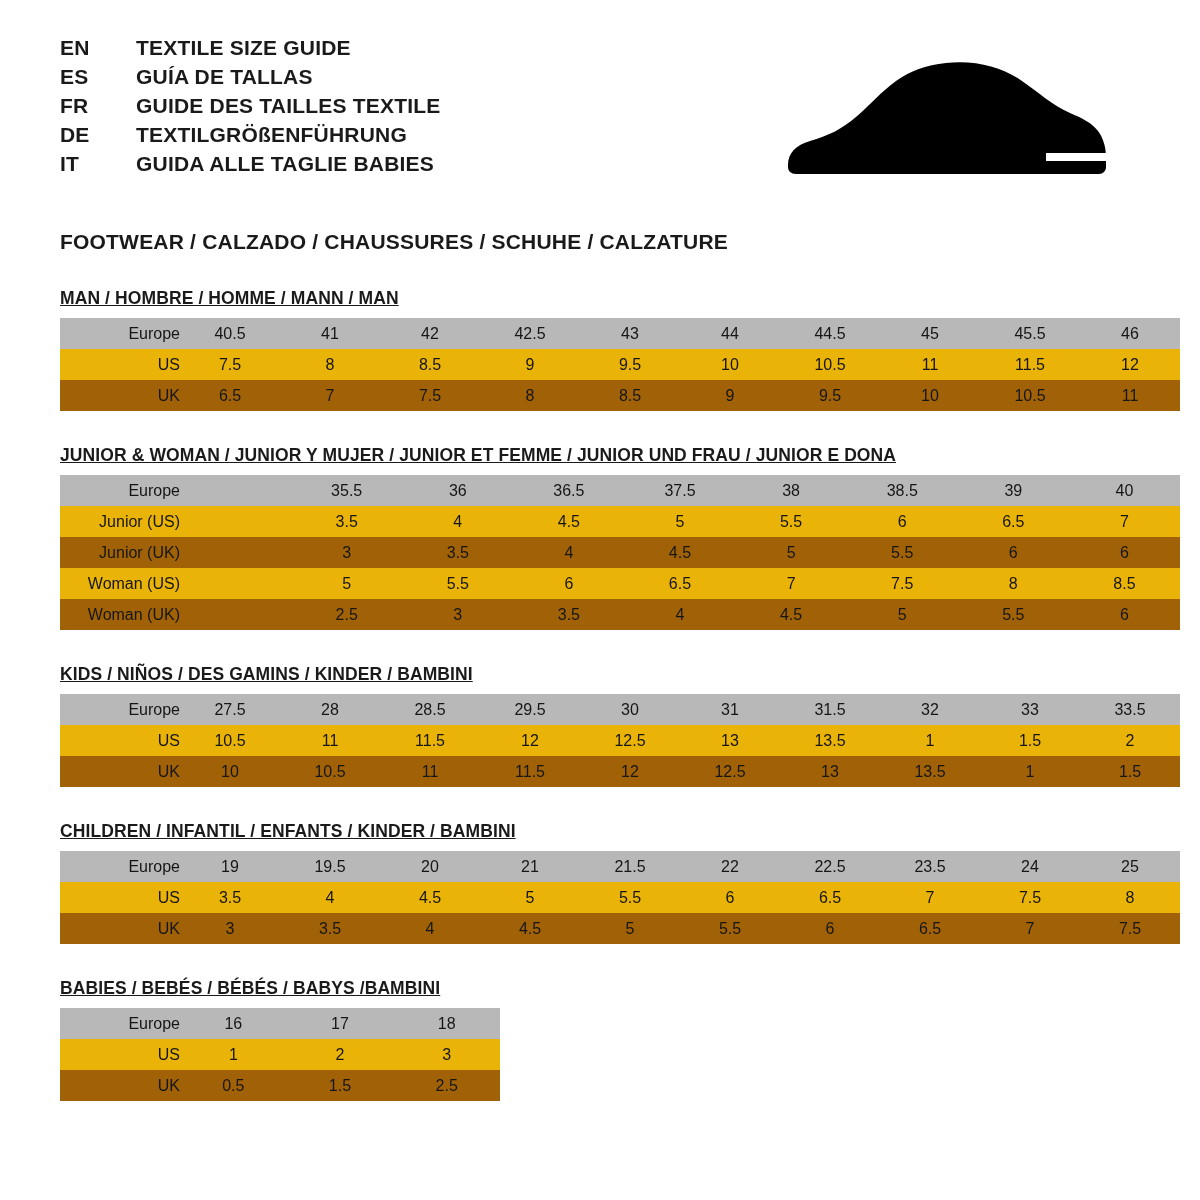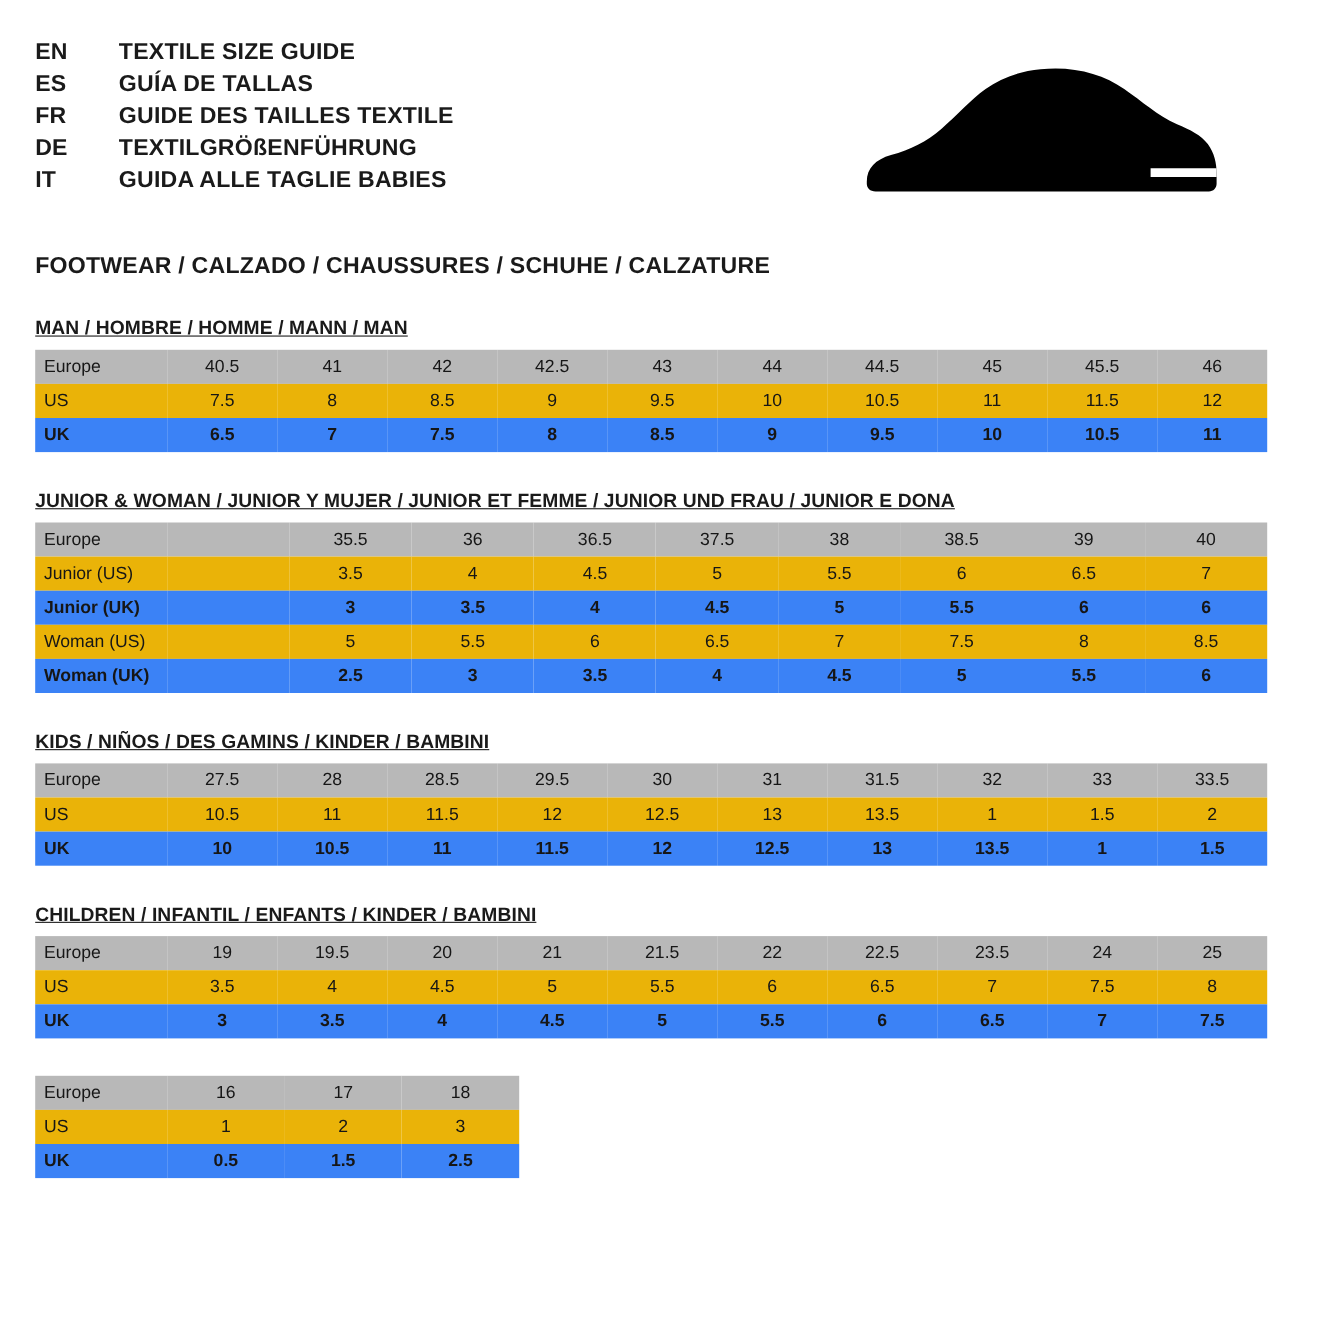--- a/index.html
+++ b/index.html
@@ -13,21 +13,21 @@
     font-family: "Liberation Sans", sans-serif;
     color: #1a1a1a;
     position: relative;
     overflow: hidden;
   }
   .page {
     position: relative;
     width: 1200px;
     height: 1200px;
     box-sizing: border-box;
-    padding: 36px 40px 0 32px;
+    padding: 36px 40px 0 60px;
   }
 
   
   .header {
     display: flex;
     justify-content: space-between;
     align-items: flex-start;
   }
   .lang-list {
     display: block;
@@ -85,29 +85,28 @@
   table.size.full { width: 1120px; }
   table.size.babies { width: 440px; }
   table.size td {
     height: 31px;
     text-align: center;
     vertical-align: middle;
     padding: 0;
     color: #161616;
   }
   table.size td.rowlabel {
-    text-align: left;
+    text-align: right;
     padding-left: 8px;
   }
   tr.head td {
     background: #b8b8b8;
   }
   tr.alt td {
-    background: #3b82f6;
-    font-weight: bold;
+    background: #a16207;
   }
   tr.plain td {
     background: #eab308;
   }
   .col-label { width: 112px; }
 </style>
 </head>
 <body>
 
 <div class="page">
@@ -353,20 +352,21 @@
         <td>6</td>
         <td>6.5</td>
         <td>7</td>
         <td>7.5</td>
       </tr>
     </tbody>
       </table>
   </div>
 
   <div class="group">
+    <div class="group-title">BABIES / BEBÉS / BÉBÉS / BABYS /BAMBINI</div>
     <table class="size babies">
       <tbody>
           <tr class="head">
         <td class="rowlabel col-label">Europe</td>
         <td>16</td>
         <td>17</td>
         <td>18</td>
       </tr>
       <tr class="plain">
         <td class="rowlabel col-label">US</td>

